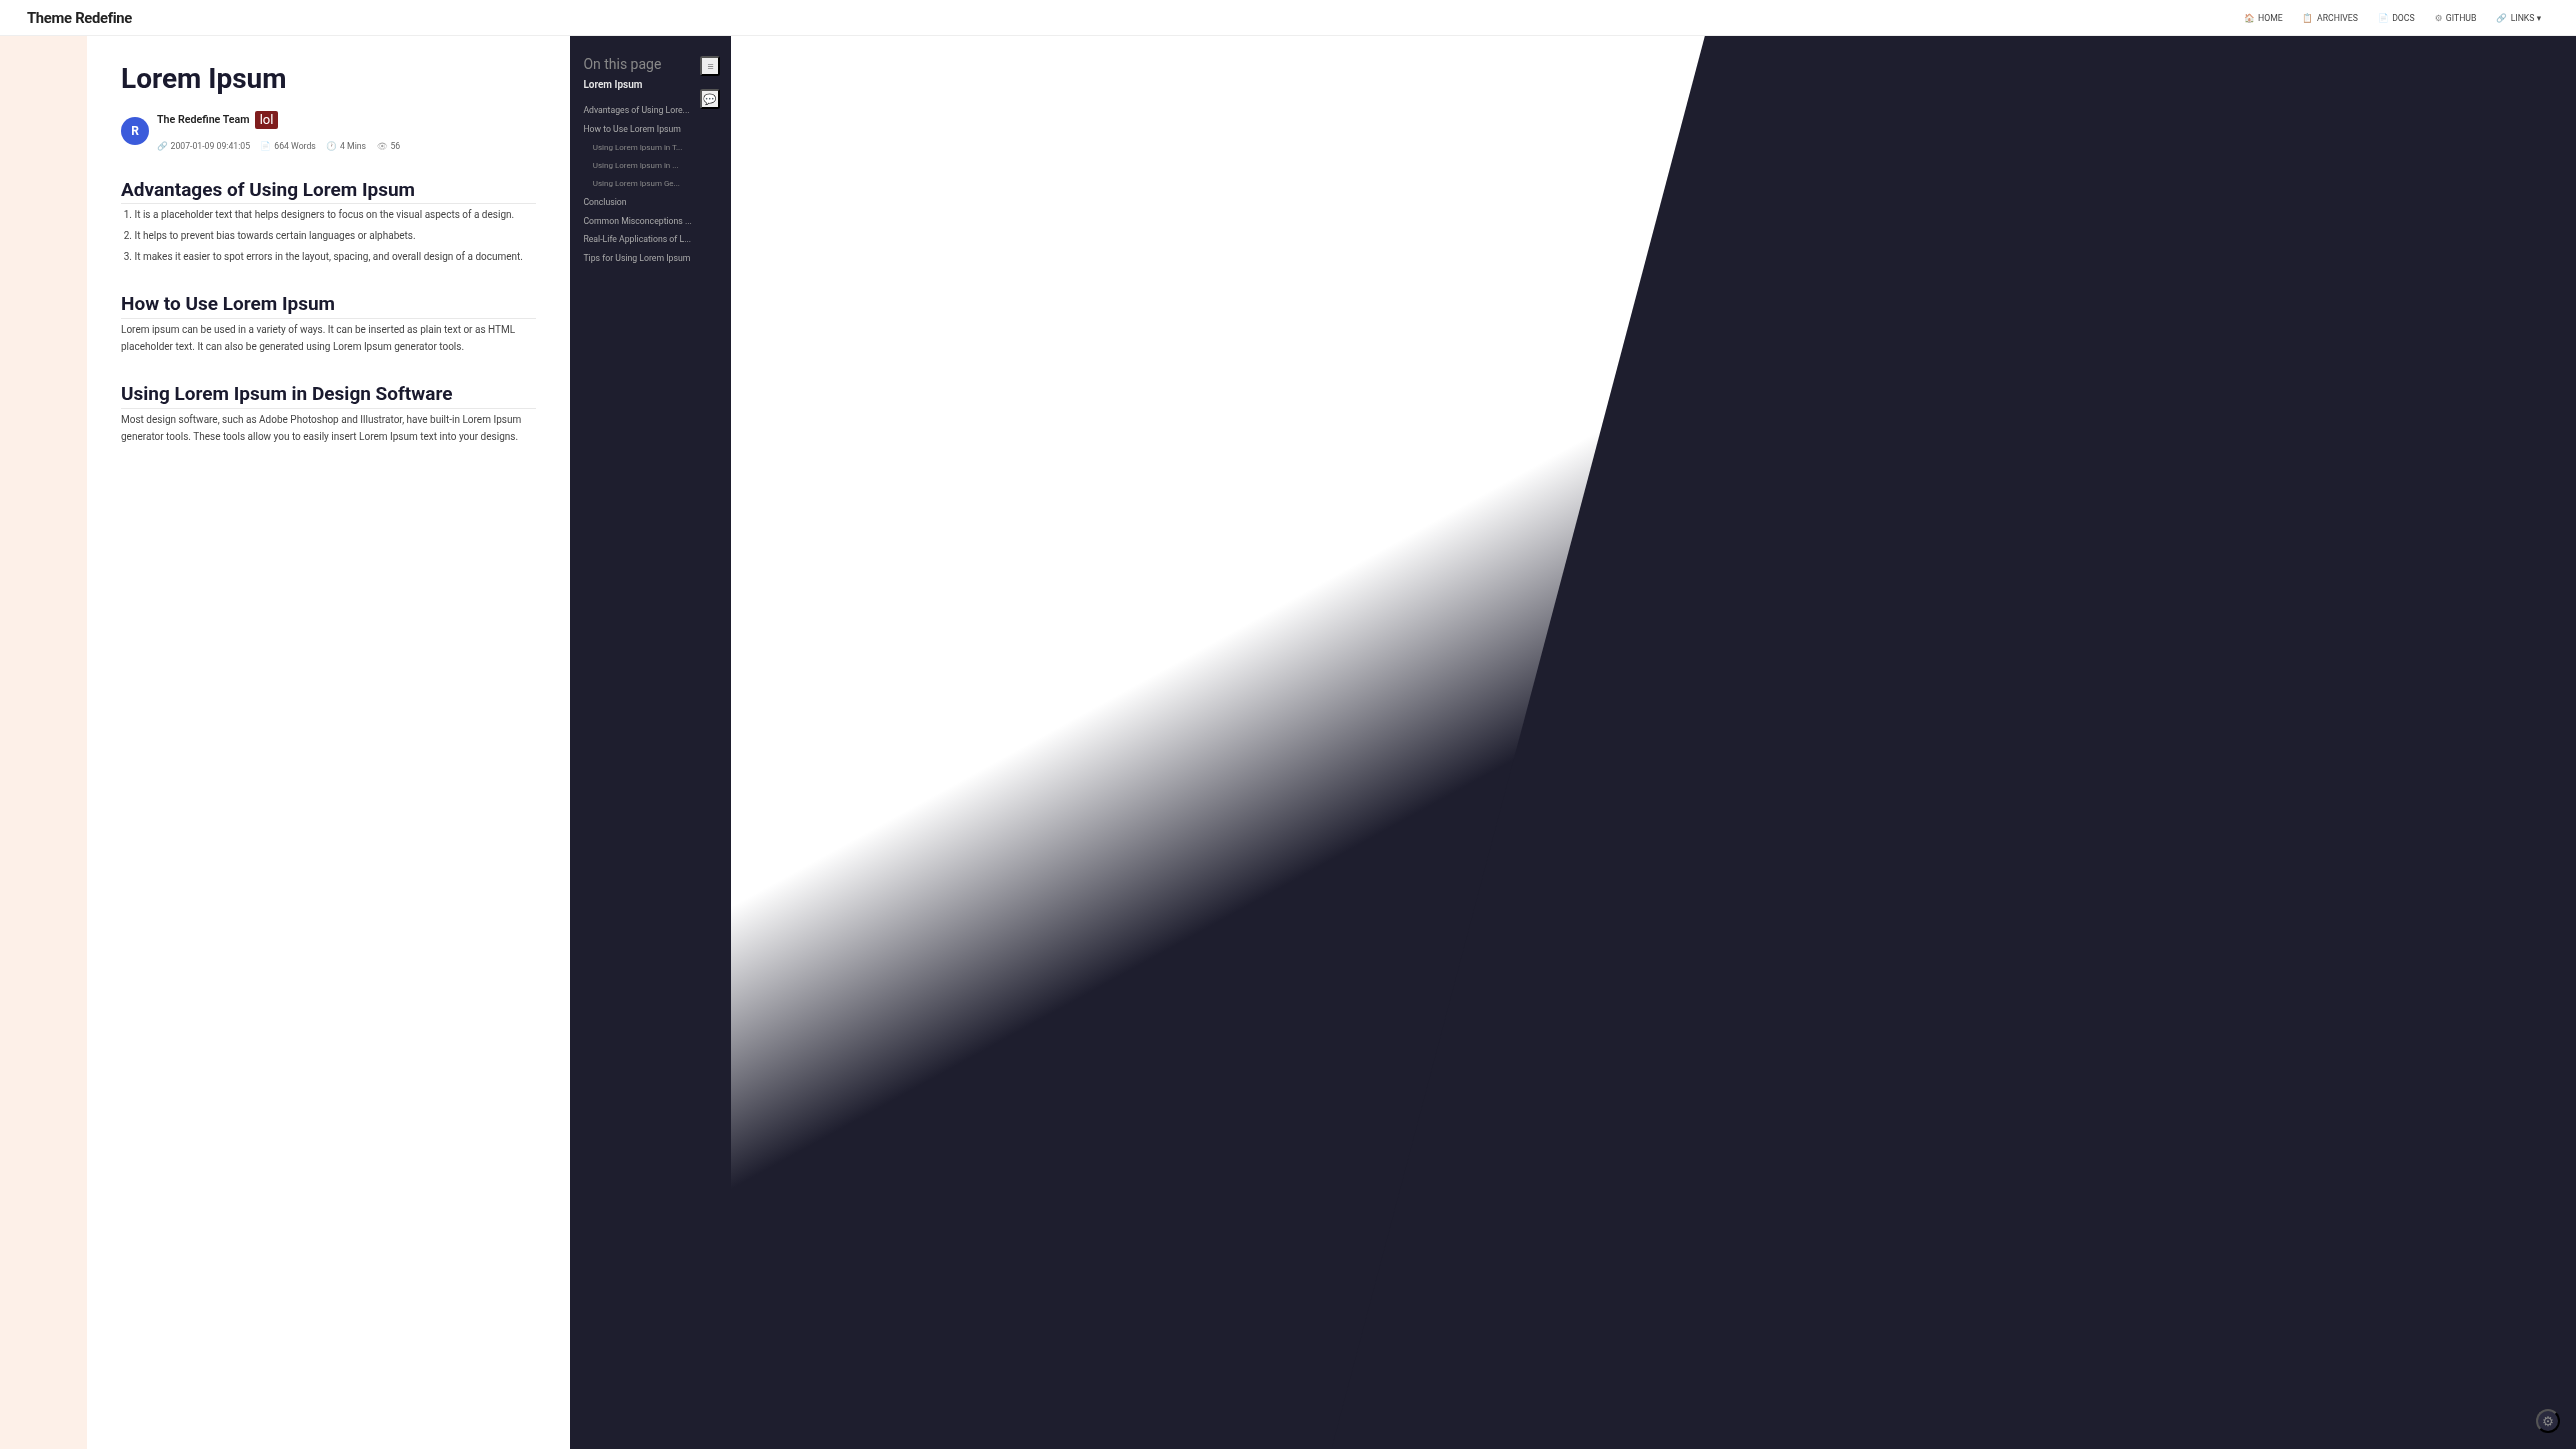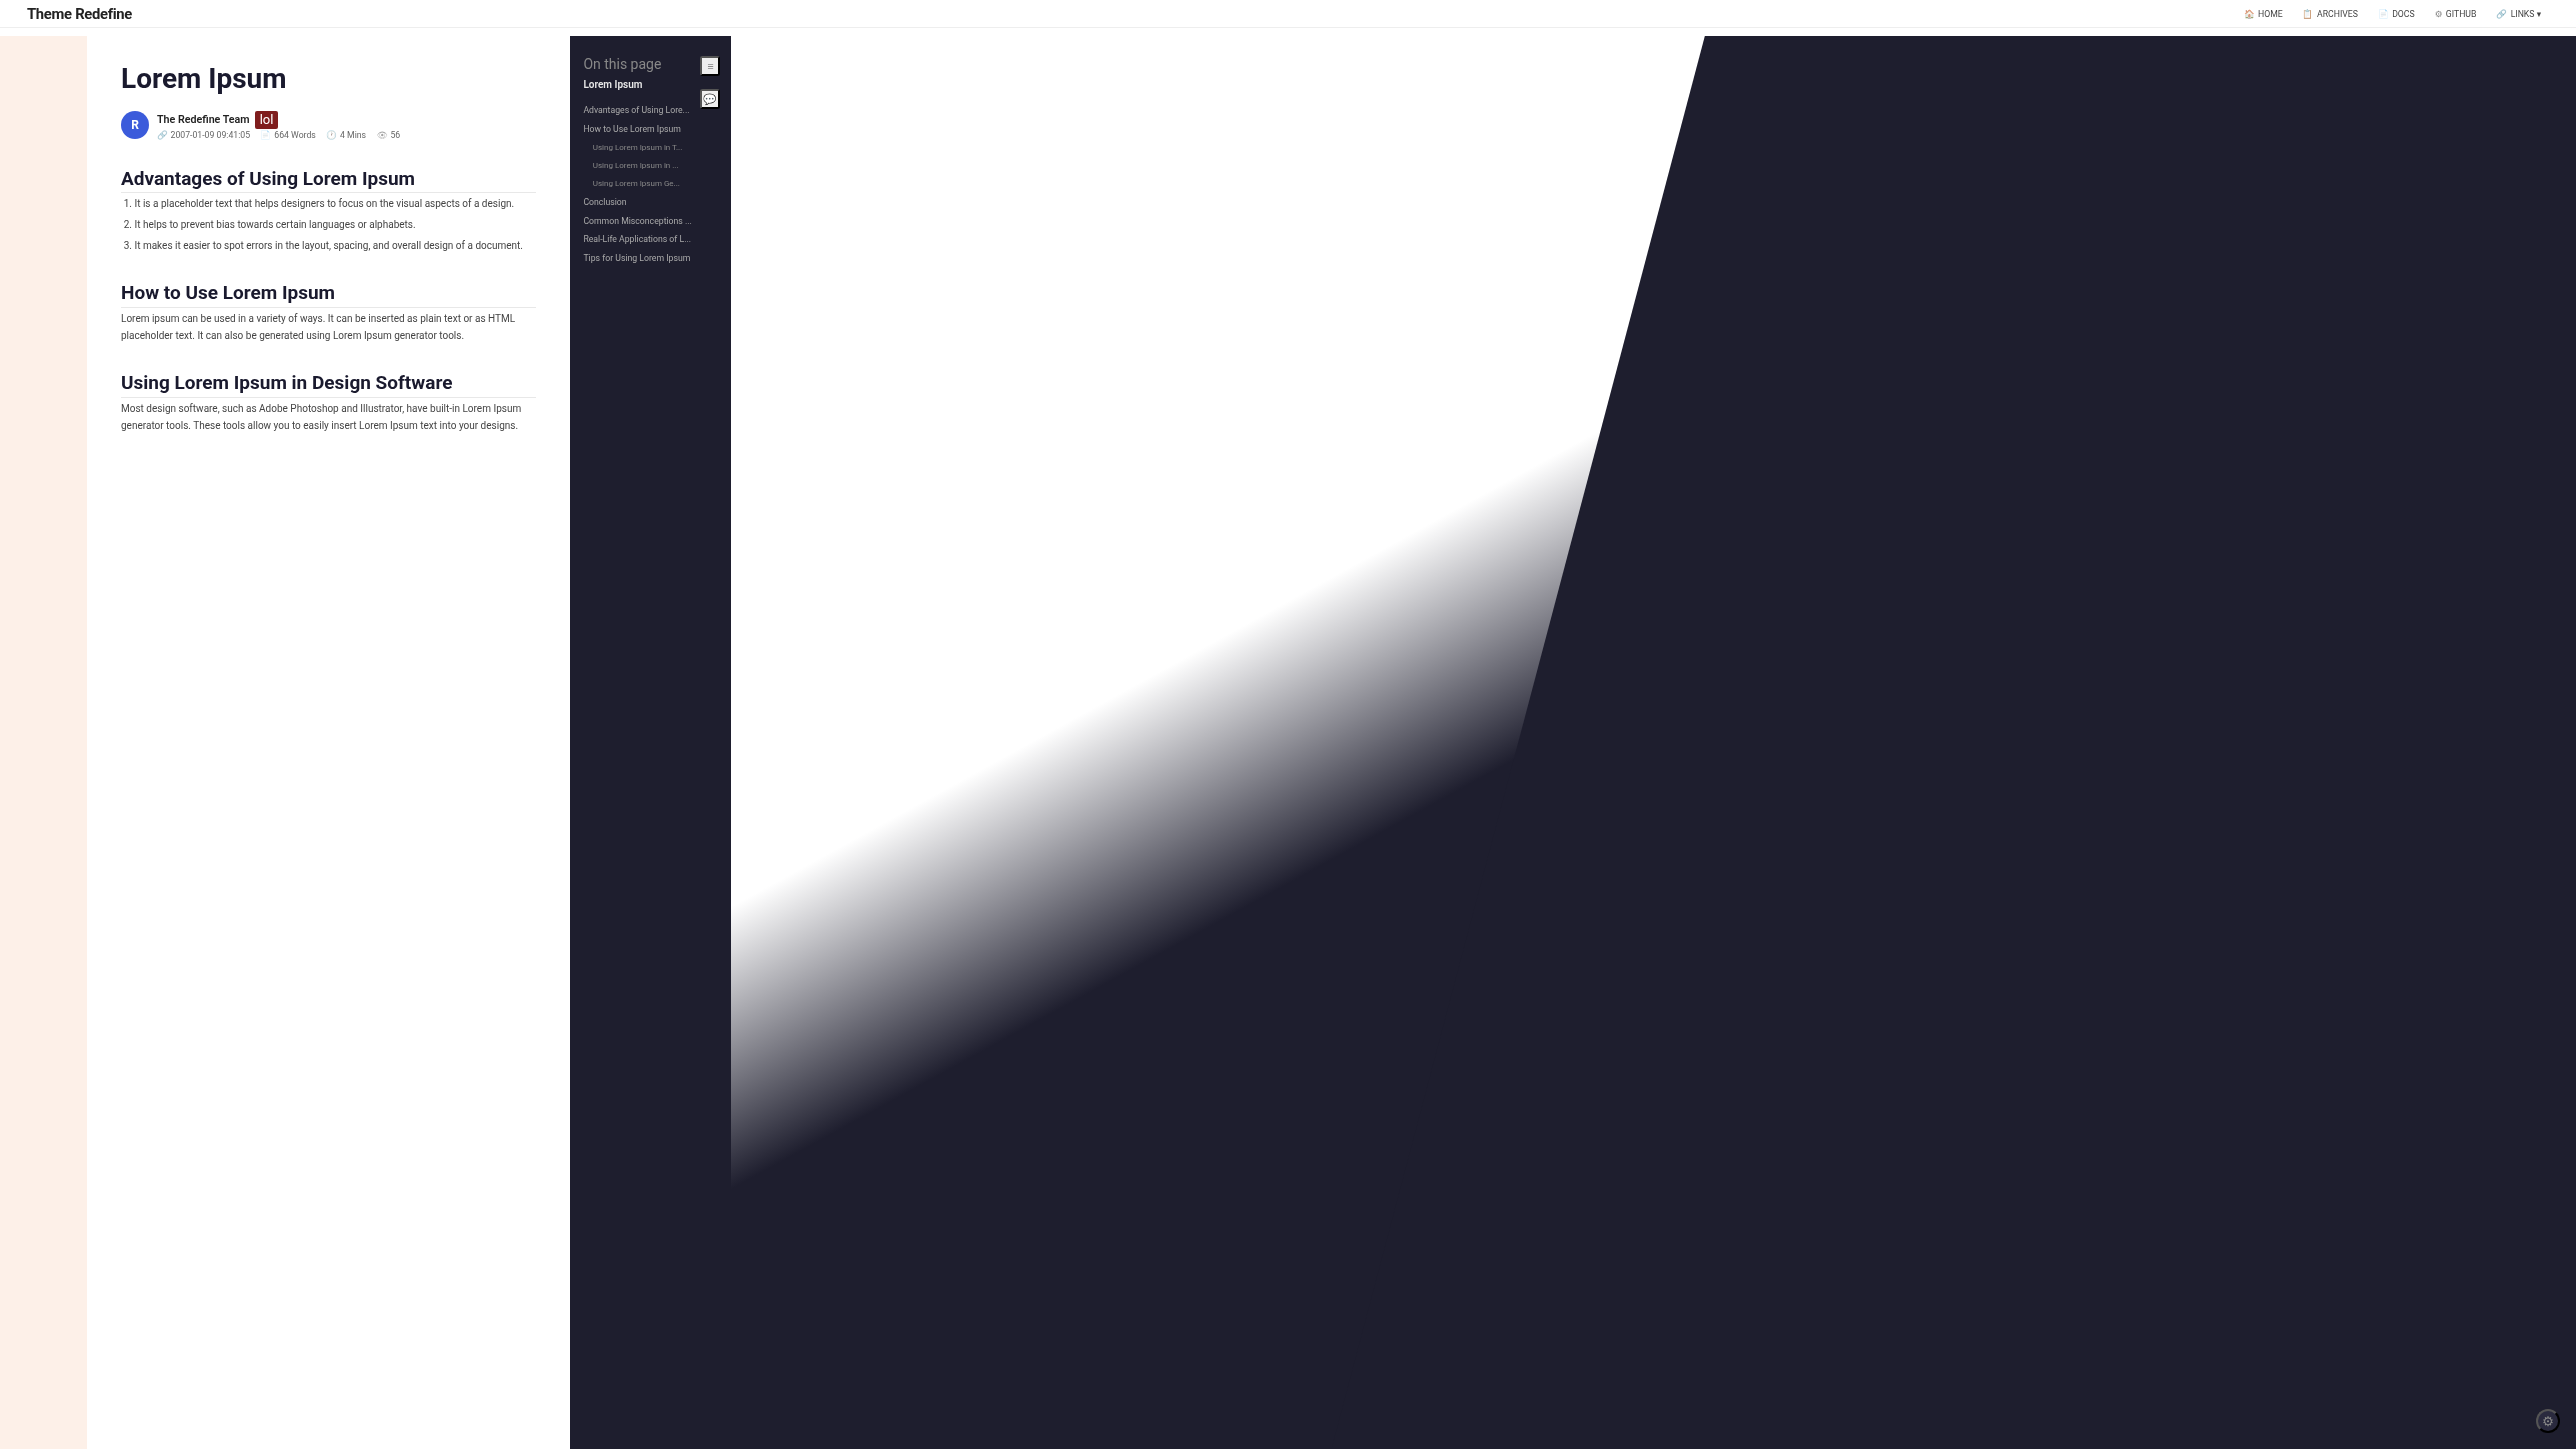--- a/index.html
+++ b/index.html
@@ -7,21 +7,21 @@
       font-family: -apple-system, BlinkMacSystemFont, 'Segoe UI', Roboto, sans-serif;
       background: #fff;
       color: #333;
       min-height: 100vh;
     }
 
     
     nav {
       position: fixed;
       top: 0; left: 0; right: 0;
-      height: 28px;
+      height: 36px;
       background: #fff;
       border-bottom: 0.7px solid #eee;
       display: flex;
       align-items: center;
       padding: 0 27px;
       z-index: 100;
     }
     .nav-brand {
       font-size: 14.8px;
       font-weight: 700;
@@ -113,21 +113,21 @@
       align-items: center;
       justify-content: center;
       color: #fff;
       font-size: 12px;
       font-weight: 700;
       flex-shrink: 0;
     }
     .author-info {
       display: flex;
       flex-direction: column;
-      gap: 1px;
+      gap: 12px;
     }
     .author-name-row {
       display: flex;
       align-items: center;
       gap: 5.4px;
     }
     .author-name {
       font-size: 10.7px;
       font-weight: 600;
       color: #222;

